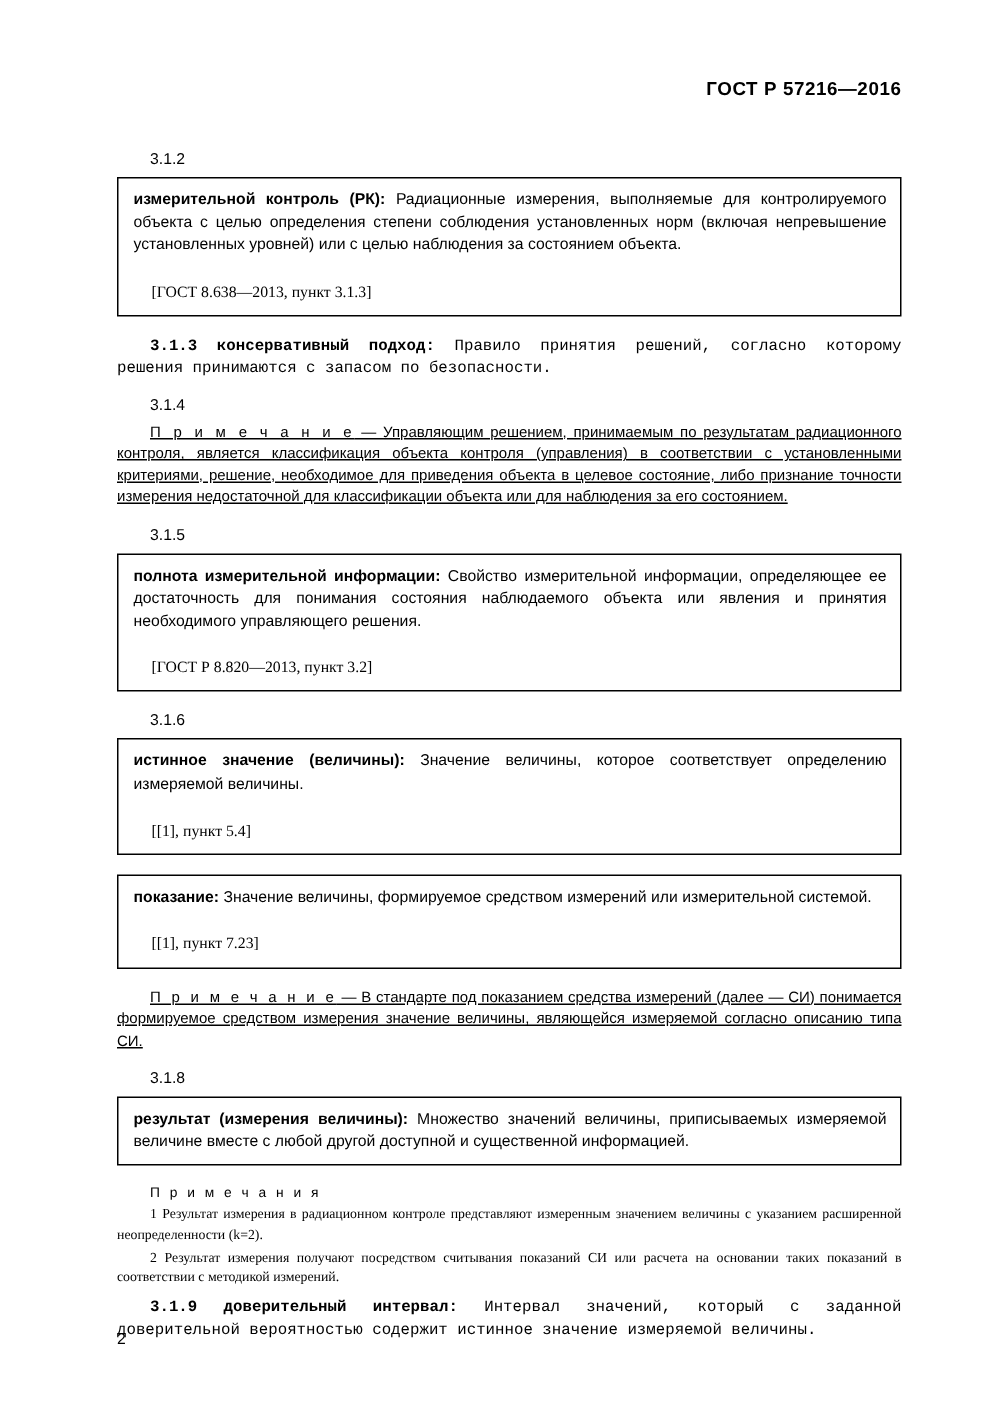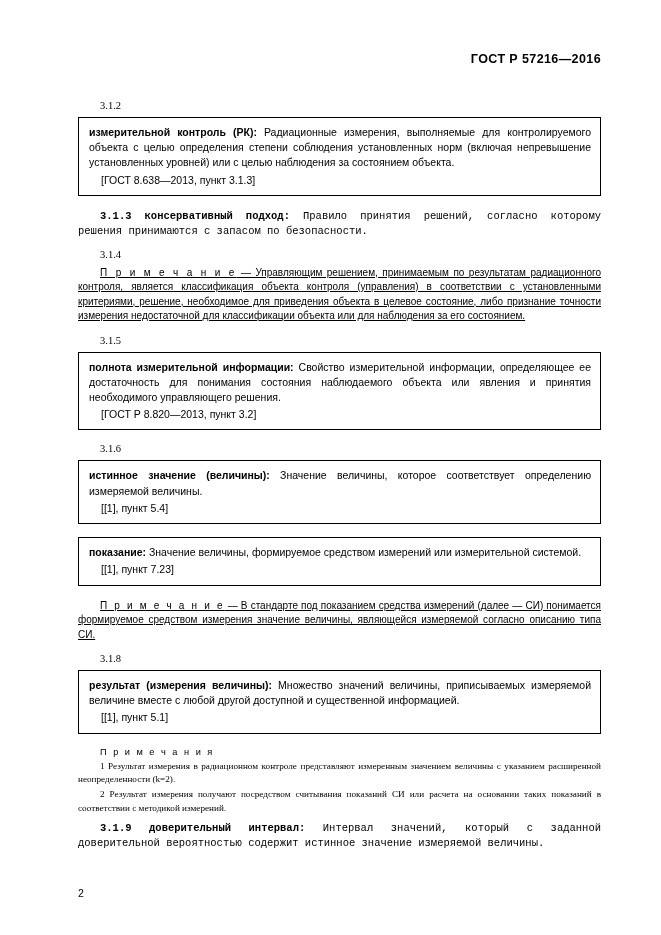--- a/index.html
+++ b/index.html
@@ -26,37 +26,37 @@
     text-align: right;
     font-size: 12.5px;
     font-weight: bold;
     letter-spacing: 0.4px;
     margin: 0 0 34px 0;
   }
   .clause-num {
     font-size: 10.5px;
     margin: 0 0 6px 0;
     padding-left: 22px;
-    font-family: Liberation Serif, serif;
   }
   .termbox {
     border: 1px solid #000;
     padding: 7px 9px 7px 10px;
     margin: 0 0 13px 0;
     font-size: 10.5px;
     line-height: 1.45;
     text-align: justify;
   }
   .termbox .term {
     font-weight: bold;
   }
   .termbox .src {
     display: block;
-    margin-top: 2px;
+    margin-top: 16px;
     padding-left: 12px;
+    font-family: Liberation Serif, serif;
   }
   p.body-par {
     font-size: 10.5px;
     line-height: 1.46;
     text-align: justify;
     margin: 0 0 9px 0;
     text-indent: 22px;
     font-family: Liberation Mono, monospace;
   }
   p.body-par .lead {
@@ -129,21 +129,20 @@
   <div class="termbox">
     <span class="term">показание:</span><span> Значение величины, формируемое средством измерений или измерительной системой.</span>
     <span class="src">[[1], пункт 7.23]</span>
   </div>
 
   <p class="note"><span class="lbl">П р и м е ч а н и е</span><span> — В стандарте под показанием средства измерений (далее — СИ) понимается формируемое средством измерения значение величины, являющейся измеряемой согласно описанию типа СИ.</span></p>
 
   <div class="clause-num">3.1.8</div>
   <div class="termbox">
     <span class="term">результат (измерения величины):</span><span> Множество значений величины, приписываемых измеряемой величине вместе с любой другой доступной и существенной информацией.</span>
-    <span class="src">[[1], пункт 5.1]</span>
   </div>
 
   <div class="notes-head">П р и м е ч а н и я</div>
   <p class="note-item">1 Результат измерения в радиационном контроле представляют измеренным значением величины с указанием расширенной неопределенности (k=2).</p>
   <p class="note-item">2 Результат измерения получают посредством считывания показаний СИ или расчета на основании таких показаний в соответствии с методикой измерений.</p>
   <div class="gap-sm"></div>
 
   <p class="body-par"><span class="lead">3.1.9 доверительный интервал:</span><span> Интервал значений, который с заданной доверительной вероятностью содержит истинное значение измеряемой величины.</span></p>
 
   <div class="pagenum">2</div>

